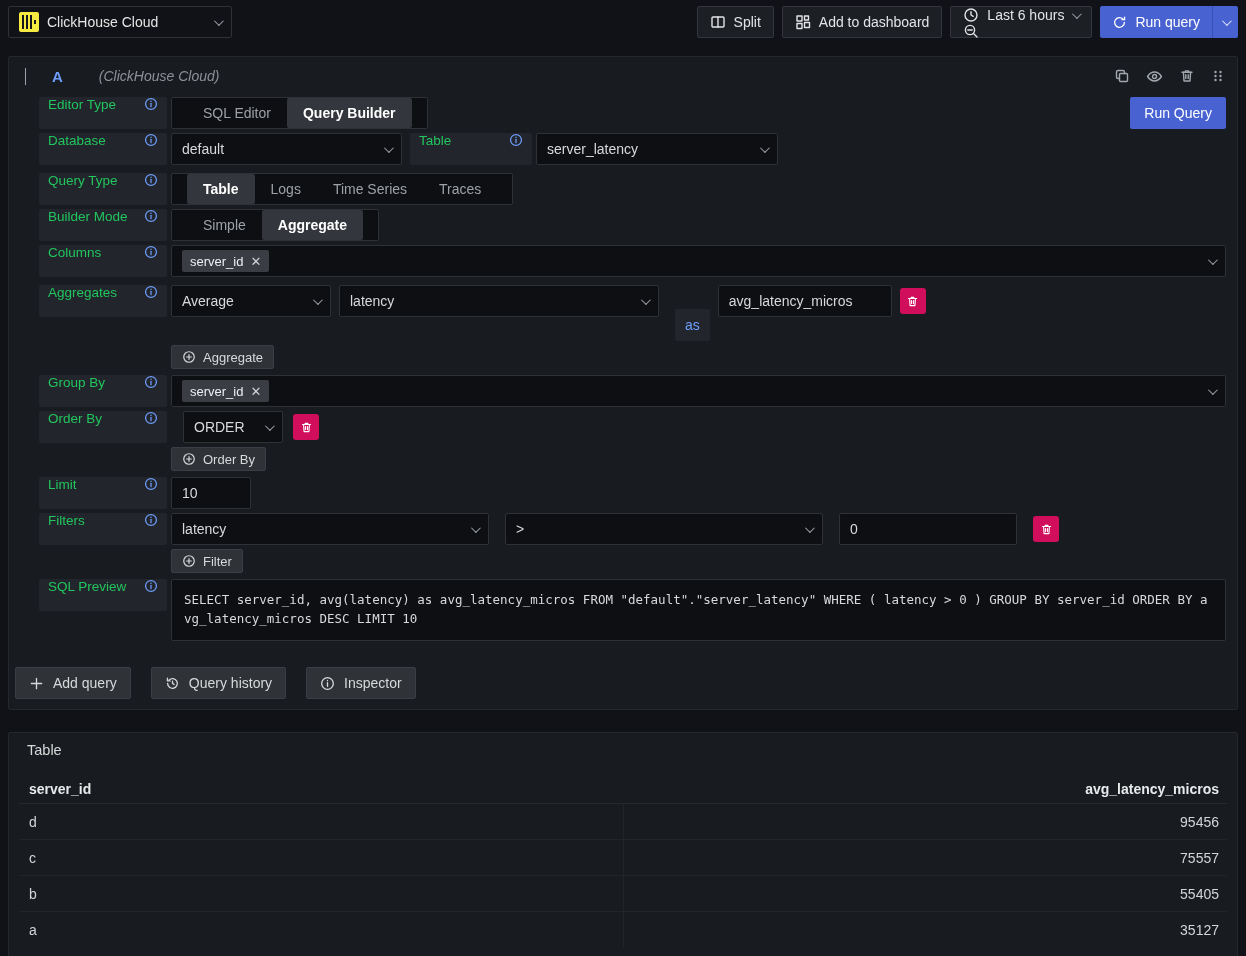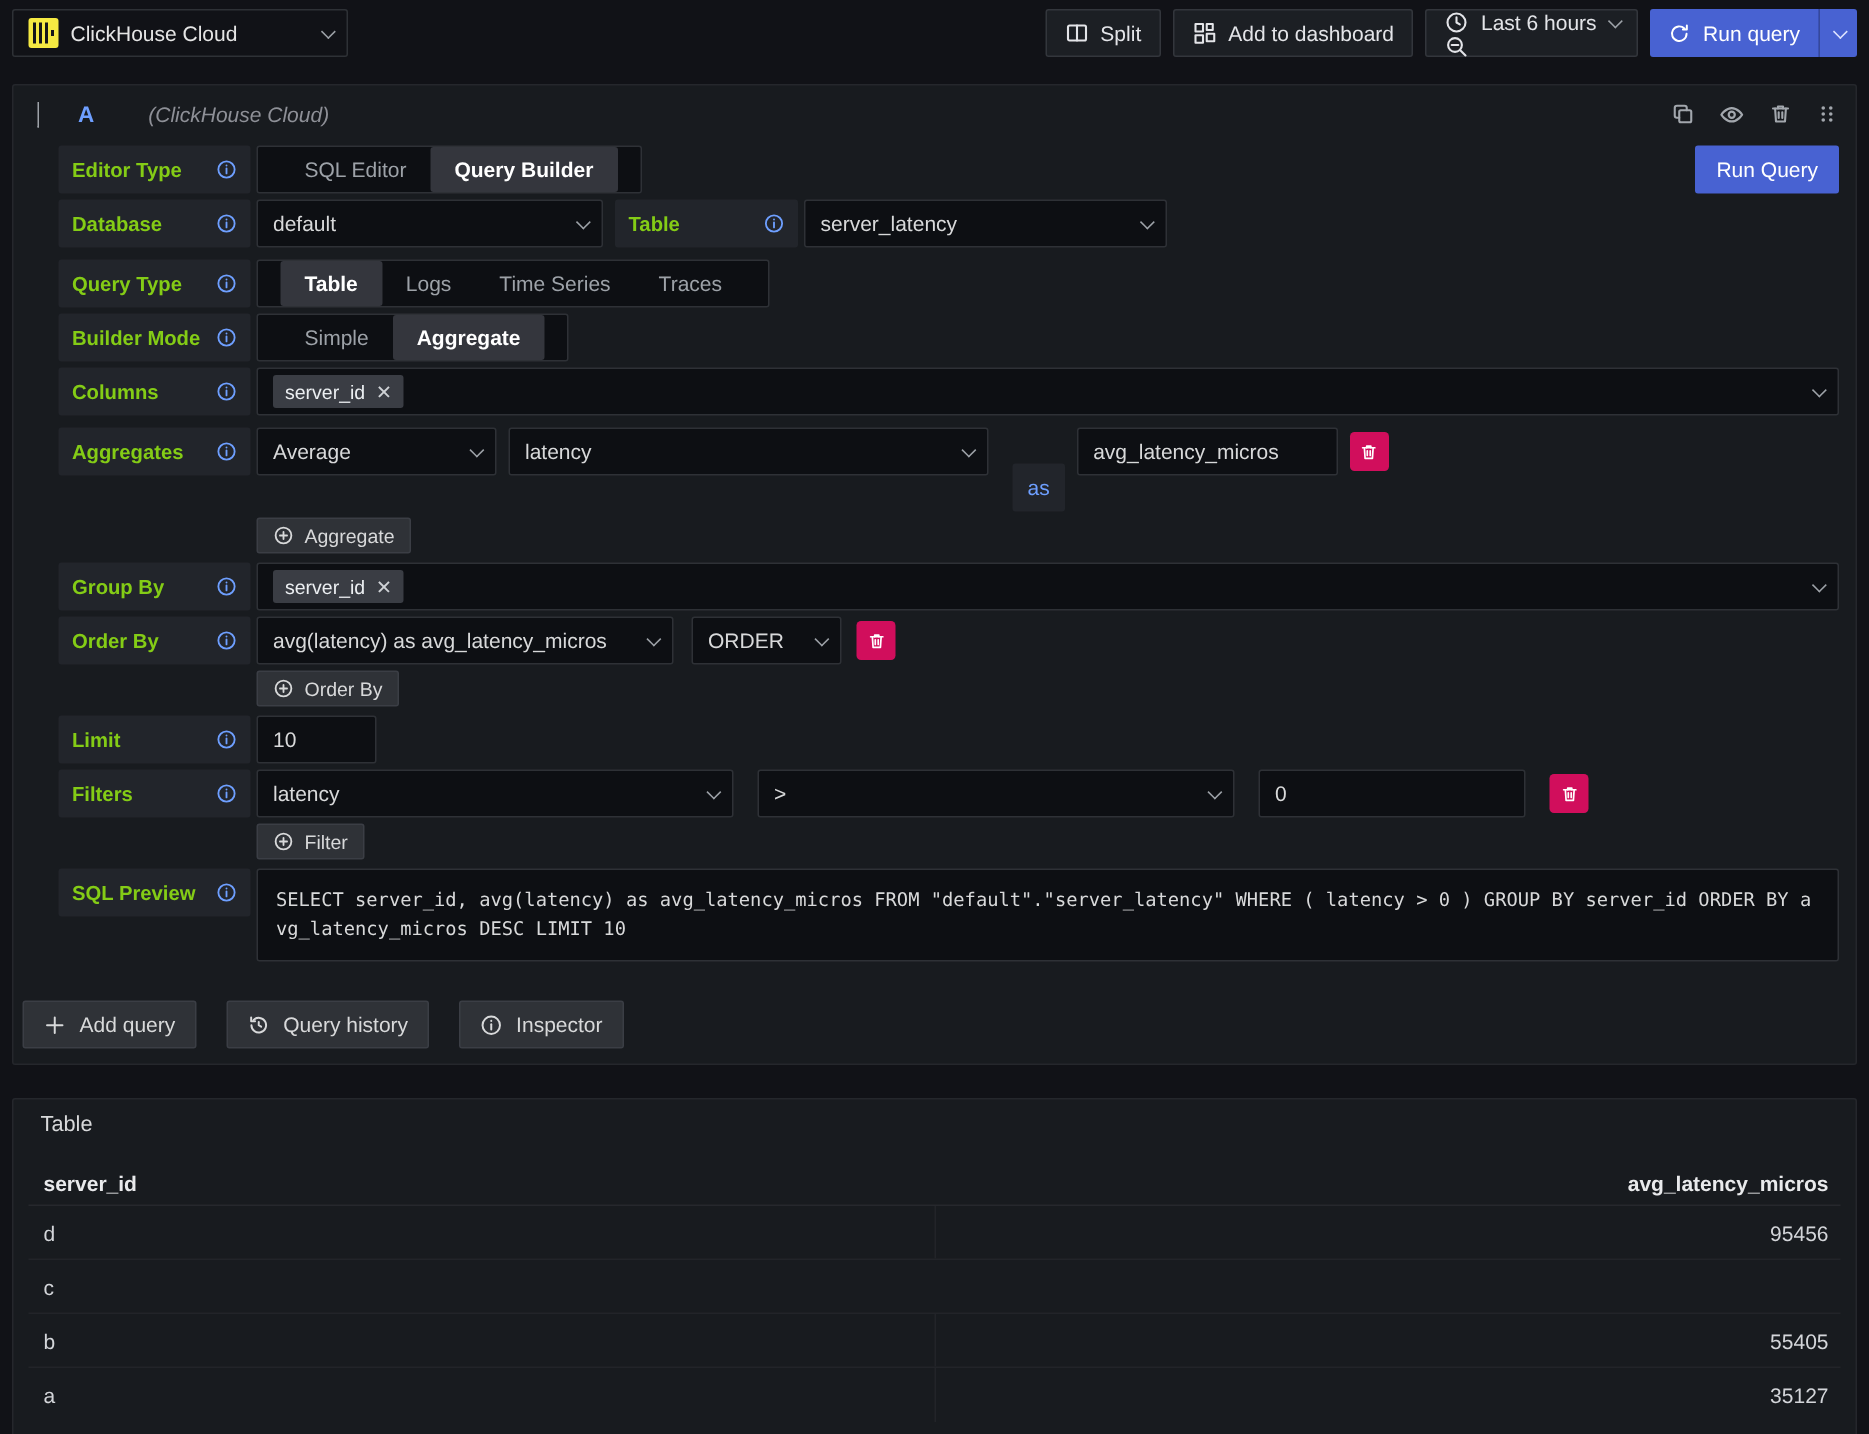--- a/index.html
+++ b/index.html
@@ -38,22 +38,22 @@
   .qheader .caret-btn { cursor: pointer; padding: 4px; }
   .refid { color: #6e9fff; font-weight: 700; font-size: 15px; margin-left: 8px; cursor: pointer; }
   .ds-hint { color: #8e9097; font-style: italic; margin-left: 22px; }
   .qheader-icons { margin-left: auto; display: flex; align-items: center; gap: 16px; color: #a2a7ad; }
   .qheader-icons span { cursor: pointer; display: flex; }
 
   .qbody { padding: 2px 11px 10px 30px; }
   .qrow { display: flex; align-items: flex-start; margin-bottom: 4px; }
   .qrow.gap-top { margin-top: 8px; }
   .qlabel { width: 128px; flex: none; height: 32px; background: #22252b; border-radius: 2px;
-    display: flex; align-items: center; justify-content: space-between; padding: 0 9px;
-    color: #84cc16; font-weight: 700; font-size: 13.5px; margin-right: 4px; }
+    display: flex; align-items: flex-start; justify-content: space-between; padding: 0 9px;
+    color: #22c55e; font-weight: 400; font-size: 13.5px; margin-right: 4px; }
   .info-i { color: #6e9fff; display: flex; cursor: pointer; }
 
   .fld { height: 32px; background: #0d0f13; border: 1px solid #2e3136; border-radius: 2px;
     display: flex; align-items: center; padding: 0 10px; color: #d8d9da; }
   .sel { justify-content: space-between; cursor: pointer; gap: 10px; }
   .flex1 { flex: 1; }
 
   .radio-group { height: 32px; display: inline-flex; align-items: center; background: #0d0f13;
     border: 1px solid #2e3136; border-radius: 2px; padding: 15px; }
   .radio-opt { height: 30px; line-height: 30px; padding: 0 16px; color: #9da2a8; font-weight: 500;
@@ -378,24 +378,20 @@
     <div class="qrow">
       <div class="qlabel">
         <span>Order By</span>
         <span class="info-i">
             <svg class="ic" width="14" height="14" viewBox="0 0 16 16">
               <circle cx="8" cy="8" r="6.2"></circle>
               <line x1="8" y1="7.2" x2="8" y2="11"></line>
               <line x1="8" y1="4.8" x2="8" y2="5"></line>
             </svg>
           </span>
-      </div>
-      <div class="fld sel" style="width:278px">
-        <span>avg(latency) as avg_latency_micros</span>
-          <span class="chev"></span>
       </div>
       <div class="fld sel" style="width:100px; margin-left:12px">
         <span>ORDER</span>
           <span class="chev"></span>
       </div>
       <button class="danger-btn" style="margin-left:10px">
         <svg class="ic" width="13" height="13" viewBox="0 0 16 16">
             <path d="M3 4.3h10"></path>
             <path d="M6.3 4.3V3h3.4v1.3"></path>
             <path d="M4.4 4.3l.6 8.7h6l.6-8.7"></path>
@@ -513,20 +509,21 @@
     <div class="tp-head">
       <div class="c0">server_id</div>
       <div class="c1">avg_latency_micros</div>
     </div>
     <div class="tp-row">
       <div class="c0">d</div>
       <div class="c1">95456</div>
     </div>
     <div class="tp-row">
       <div class="c0">c</div>
+      <div class="c1">75557</div>
     </div>
     <div class="tp-row">
       <div class="c0">b</div>
       <div class="c1">55405</div>
     </div>
     <div class="tp-row">
       <div class="c0">a</div>
       <div class="c1">35127</div>
     </div>
   </div>

